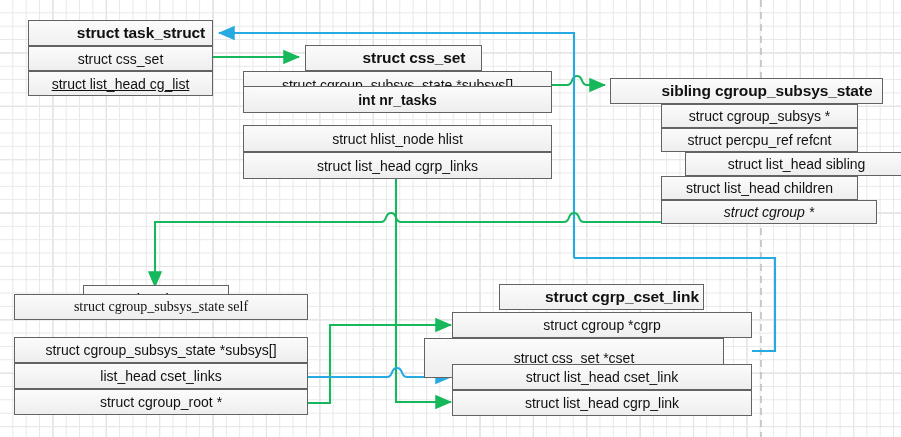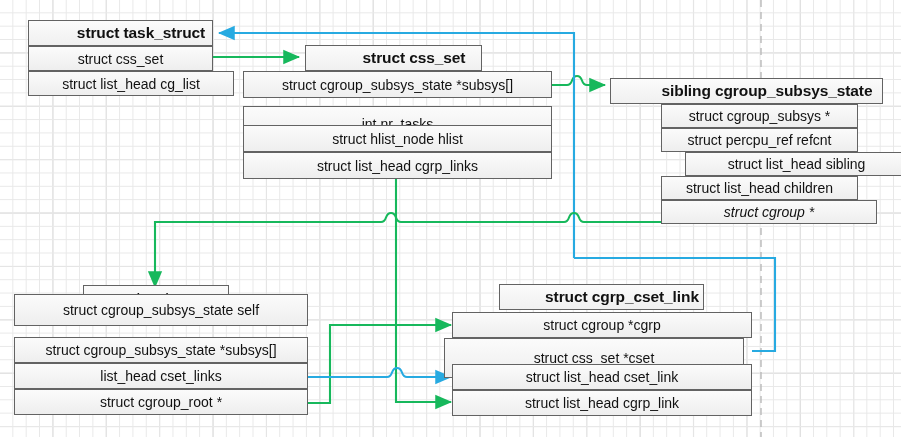--- a/index.html
+++ b/index.html
@@ -75,49 +75,49 @@
 
       <path d="M308,403 L330,403 L330,325 L451,325" stroke="#17b85c" marker-end="url(#agr)"></path>
 
       <path d="M308,377 L387,377 q3.5,0 5,-4.5 q1.5,-4.5 5,-4.5 q3.5,0 5,4.5 q1.5,4.5 5,4.5 L451,377" stroke="#27aae1" marker-end="url(#abl)"></path>
     </g>
   </svg>
 
   <div class="node">
     <div class="n-title" style="left:28px;top:20px;width:185px;height:26px;">struct task_struct</div>
     <div class="n-row" style="left:28px;top:46px;width:185px;height:25px;">struct css_set</div>
-    <div class="n-row" style="left:28px;top:71px;width:206px;height:25px;">struct list_head cg_list</div>
+    <div class="n-row" style="left:28px;top:71px;width:185px;height:25px;text-decoration:underline;">struct list_head cg_list</div>
   </div>
 
   <div class="node">
     <div class="n-title" style="left:305px;top:45px;width:177px;height:26px;">struct css_set</div>
     <div class="n-row" style="left:243px;top:71px;width:309px;height:27px;">struct cgroup_subsys_state *subsys[]</div>
-    <div class="n-row" style="left:243px;top:106px;width:309px;height:36px;">int nr_tasks</div>
+    <div class="n-row" style="left:243px;top:86px;width:309px;height:27px;font-weight:bold;">int nr_tasks</div>
     <div class="n-row" style="left:243px;top:125px;width:309px;height:27px;">struct hlist_node hlist</div>
     <div class="n-row" style="left:243px;top:152px;width:309px;height:27px;text-align:right;">struct list_head cgrp_links</div>
   </div>
 
   <div class="node">
     <div class="n-title" style="left:610px;top:78px;width:273px;height:26px;">sibling cgroup_subsys_state</div>
     <div class="n-row" style="left:661px;top:104px;width:197px;height:24px;">struct cgroup_subsys *</div>
     <div class="n-row" style="left:661px;top:128px;width:197px;height:24px;">struct percpu_ref refcnt</div>
     <div class="n-row" style="left:685px;top:152px;width:223px;height:24px;">struct list_head sibling</div>
     <div class="n-row" style="left:661px;top:176px;width:197px;height:24px;">struct list_head children</div>
     <div class="n-row" style="left:661px;top:200px;width:216px;height:24px;font-style:italic;">struct cgroup *</div>
   </div>
 
   <div class="node">
     <div class="n-title" style="left:83px;top:285px;width:146px;height:26px;">struct cgroup</div>
-    <div class="n-row" style="left:14px;top:294px;width:294px;height:32px;">struct cgroup_subsys_state self</div>
+    <div class="n-row" style="left:14px;top:294px;width:294px;height:26px;font-family:Liberation Serif, serif;">struct cgroup_subsys_state self</div>
     <div class="n-row" style="left:14px;top:337px;width:294px;height:26px;">struct cgroup_subsys_state *subsys[]</div>
     <div class="n-row" style="left:14px;top:363px;width:294px;height:26px;">list_head cset_links</div>
     <div class="n-row" style="left:14px;top:389px;width:294px;height:26px;">struct cgroup_root *</div>
   </div>
 
   <div class="node">
     <div class="n-title" style="left:499px;top:284px;width:205px;height:26px;">struct cgrp_cset_link</div>
     <div class="n-row" style="left:452px;top:312px;width:300px;height:26px;">struct cgroup *cgrp</div>
-    <div class="n-row" style="left:444px;top:338px;width:300px;height:40px;">struct css_set *cset</div>
+    <div class="n-row" style="left:424px;top:338px;width:300px;height:40px;">struct css_set *cset</div>
     <div class="n-row" style="left:452px;top:364px;width:300px;height:26px;">struct list_head cset_link</div>
     <div class="n-row" style="left:452px;top:390px;width:300px;height:26px;text-align:center;">struct list_head cgrp_link</div>
   </div>
 
 </div>
 
 </body></html>

